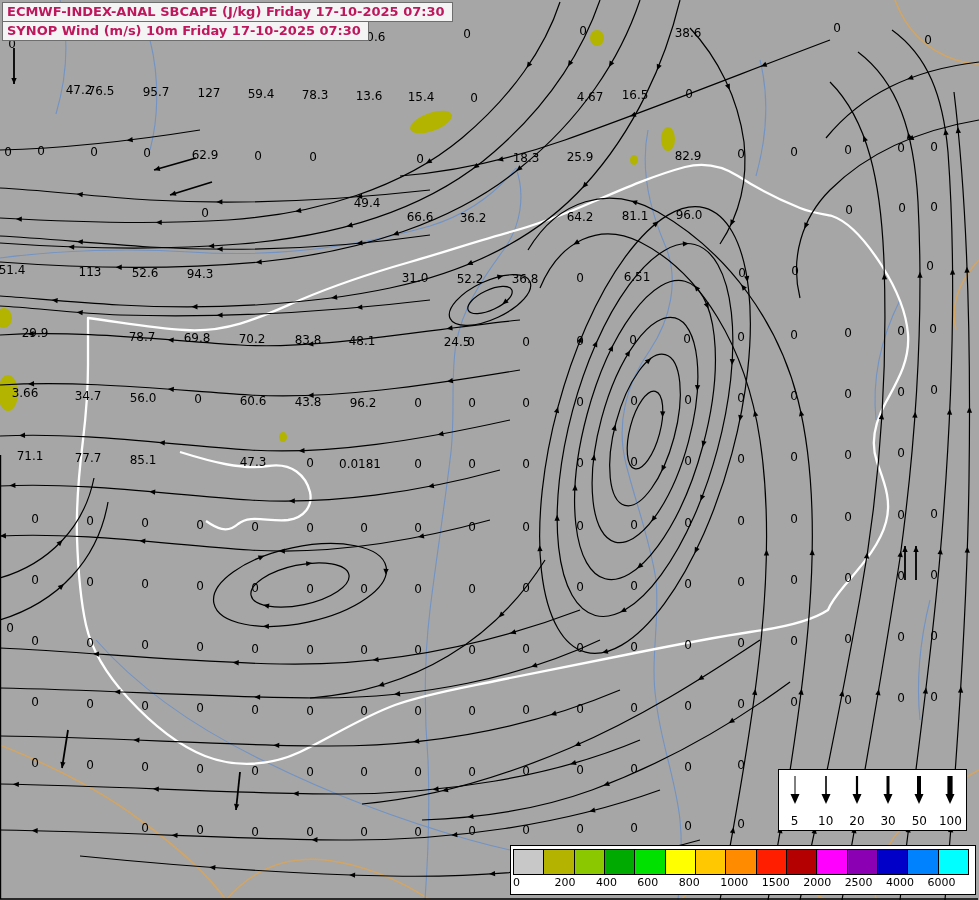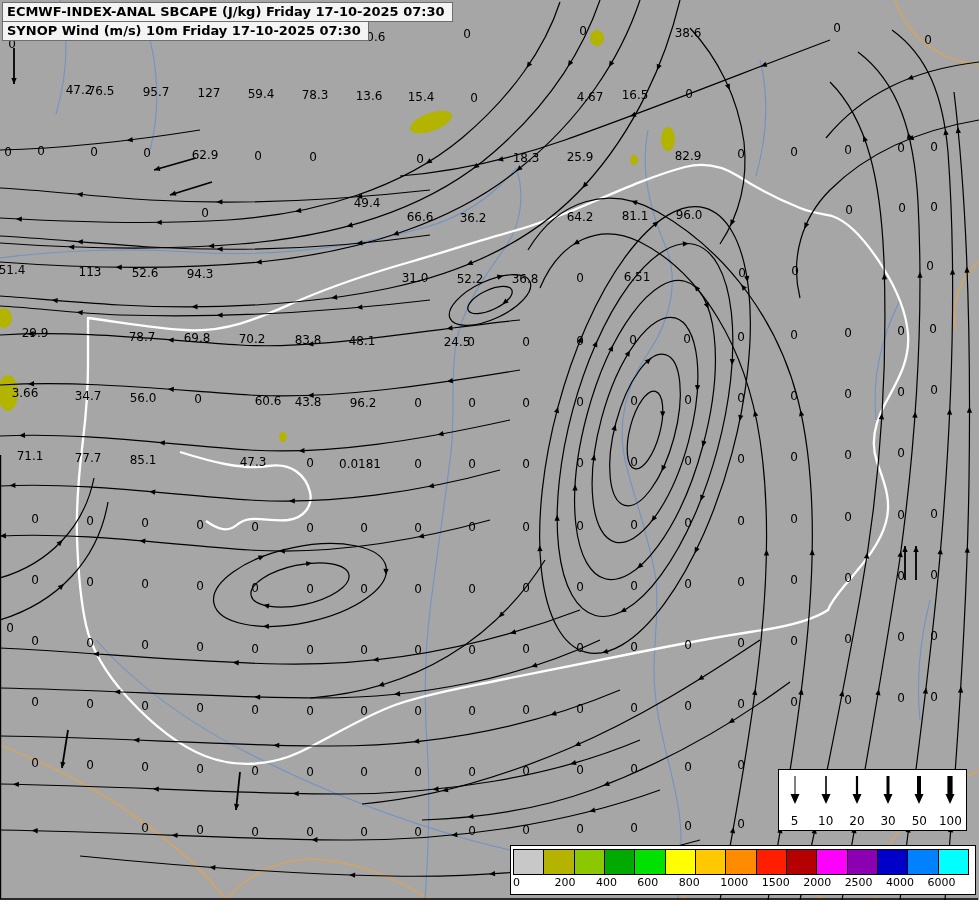--- a/index.html
+++ b/index.html
@@ -20,21 +20,21 @@
 
   #stations{position:absolute;inset:0;z-index:2;}
   .station{
     position:absolute;transform:translate(-50%,-50%);
     font-size:12px;color:#000;white-space:nowrap;line-height:12px;
   }
 
   .titlebox{position:absolute;left:2px;top:2px;z-index:4;}
   .titleline{
     display:table;background:#f4f4f4;border:1px solid #6e6e6e;
-    padding:1px 7px 2px 4px;font-size:13px;font-weight:bold;color:#000000;
+    padding:1px 7px 2px 4px;font-size:13px;font-weight:bold;color:#be185d;
     margin-top:-1px;white-space:nowrap;
   }
   .titleline:first-child{margin-top:0;}
 
   .wind-legend{
     position:absolute;left:778px;top:769px;width:189px;height:62px;
     background:#fff;border:1px solid #000;box-sizing:border-box;
     display:flex;z-index:4;
   }
   .wl-text{width:54px;padding:4px 0 0 7px;font-size:12px;line-height:16px;color:#000;}
@@ -411,21 +411,21 @@
       <span class="station" style="left: 687px; top: 339px;">0</span>
       <span class="station" style="left: 741px; top: 337px;">0</span>
       <span class="station" style="left: 794px; top: 335px;">0</span>
       <span class="station" style="left: 848px; top: 333px;">0</span>
       <span class="station" style="left: 901px; top: 331px;">0</span>
       <span class="station" style="left: 933px; top: 329px;">0</span>
       <span class="station" style="left: 25px; top: 393px;">3.66</span>
       <span class="station" style="left: 88px; top: 396px;">34.7</span>
       <span class="station" style="left: 143px; top: 398px;">56.0</span>
       <span class="station" style="left: 198px; top: 399px;">0</span>
-      <span class="station" style="left: 268px; top: 401px;">60.6</span>
+      <span class="station" style="left: 253px; top: 401px;">60.6</span>
       <span class="station" style="left: 308px; top: 402px;">43.8</span>
       <span class="station" style="left: 363px; top: 403px;">96.2</span>
       <span class="station" style="left: 418px; top: 403px;">0</span>
       <span class="station" style="left: 472px; top: 403px;">0</span>
       <span class="station" style="left: 526px; top: 403px;">0</span>
       <span class="station" style="left: 580px; top: 402px;">0</span>
       <span class="station" style="left: 634px; top: 401px;">0</span>
       <span class="station" style="left: 688px; top: 400px;">0</span>
       <span class="station" style="left: 741px; top: 398px;">0</span>
       <span class="station" style="left: 794px; top: 396px;">0</span>

